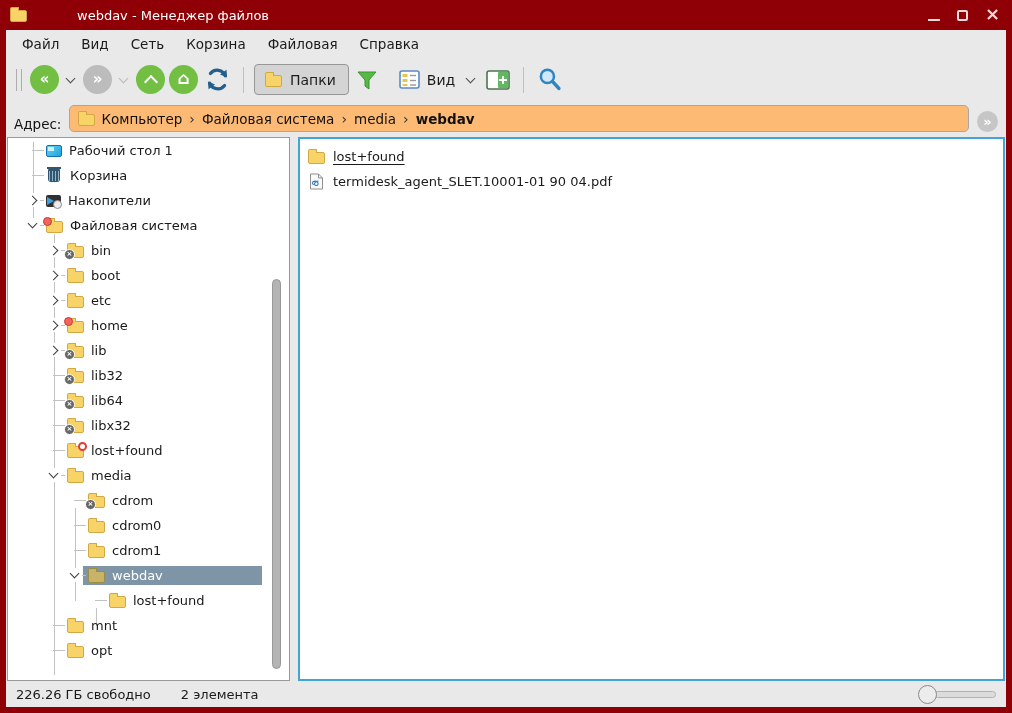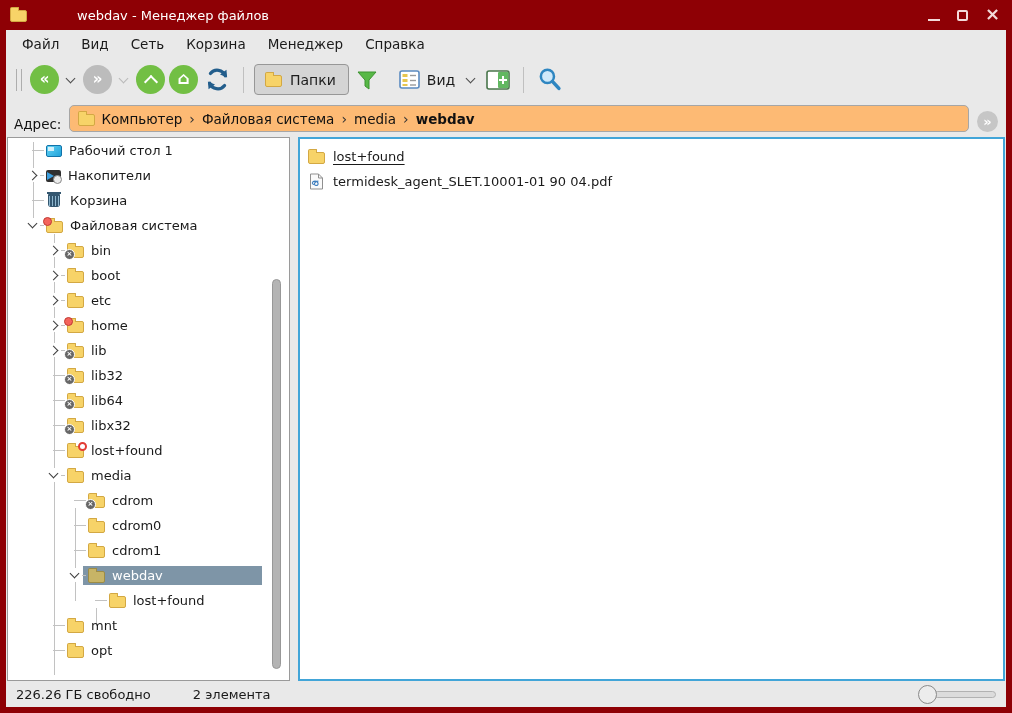--- a/index.html
+++ b/index.html
@@ -107,21 +107,21 @@
 
   .sb-scroll { position:absolute; right:8px; top:141px; width:9px; height:390px;
                background:#b4b4b4; border:1px solid #989898; border-radius:5px; }
 
   .filepanel { flex:1; background:#fff; border:2px solid #42a5d8; overflow:hidden; padding:5px 8px; }
   .frow { height:25px; display:flex; align-items:center; gap:8px; }
   .fname { white-space:nowrap; }
   .fname.focused { text-decoration:underline; text-underline-offset:3px; }
 
   
-  .statusbar { height:25px; flex:none; display:flex; align-items:center; padding:0 10px;gap:12px; }
+  .statusbar { height:25px; flex:none; display:flex; align-items:center; padding:0 10px; }
   .status-free { margin-right:30px; }
   .zoom-slider { margin-left:auto; display:flex; align-items:center; }
   .zknob { width:19px; height:19px; border-radius:50%; background:#ececec; border:1px solid #8a8a8a; z-index:1; }
   .ztrack { width:62px; height:7px; margin-left:-3px; background:#dcdcdc; border:1px solid #b2b2b2; border-radius:4px; }
 
   svg { display:block; }
 </style>
 </head>
 <body>
 
@@ -137,21 +137,21 @@
     </span>
   </div>
 
   <div class="inner">
 
     <div class="menubar">
       <span class="menu-item">Файл</span>
       <span class="menu-item">Вид</span>
       <span class="menu-item">Сеть</span>
       <span class="menu-item">Корзина</span>
-      <span class="menu-item">Менеджер</span>
+      <span class="menu-item">Файловая</span>
       <span class="menu-item">Справка</span>
     </div>
 
     <div class="toolbar">
       <span class="thandle"></span>
       <span class="cbtn green">
           <span>«</span>
         </span>
       <span class="chevbtn"></span>
       <span class="cbtn gray">
@@ -238,33 +238,33 @@
         <div class="guide g4"></div>
 
         <div class="trow pl0">
           <span class="slot"></span>
           <span class="hl">
               <span class="ic-desk"></span>
               <span class="tlabel">Рабочий стол 1</span>
             </span>
         </div>
         <div class="trow pl0">
+          <span class="slot"></span>
+          <span class="hl">
+              <span class="ic-trash"></span>
+              <span class="tlabel">Корзина</span>
+            </span>
+        </div>
+        <div class="trow pl0">
           <span class="slot">
               <i class="chev"></i>
             </span>
           <span class="hl">
               <span class="ic-drives"></span>
               <span class="tlabel">Накопители</span>
-            </span>
-        </div>
-        <div class="trow pl0">
-          <span class="slot"></span>
-          <span class="hl">
-              <span class="ic-trash"></span>
-              <span class="tlabel">Корзина</span>
             </span>
         </div>
         <div class="trow pl0">
           <span class="slot">
               <i class="chev d"></i>
             </span>
           <span class="hl">
               <span class="fold f-dot"></span>
               <span class="tlabel">Файловая система</span>
             </span>

